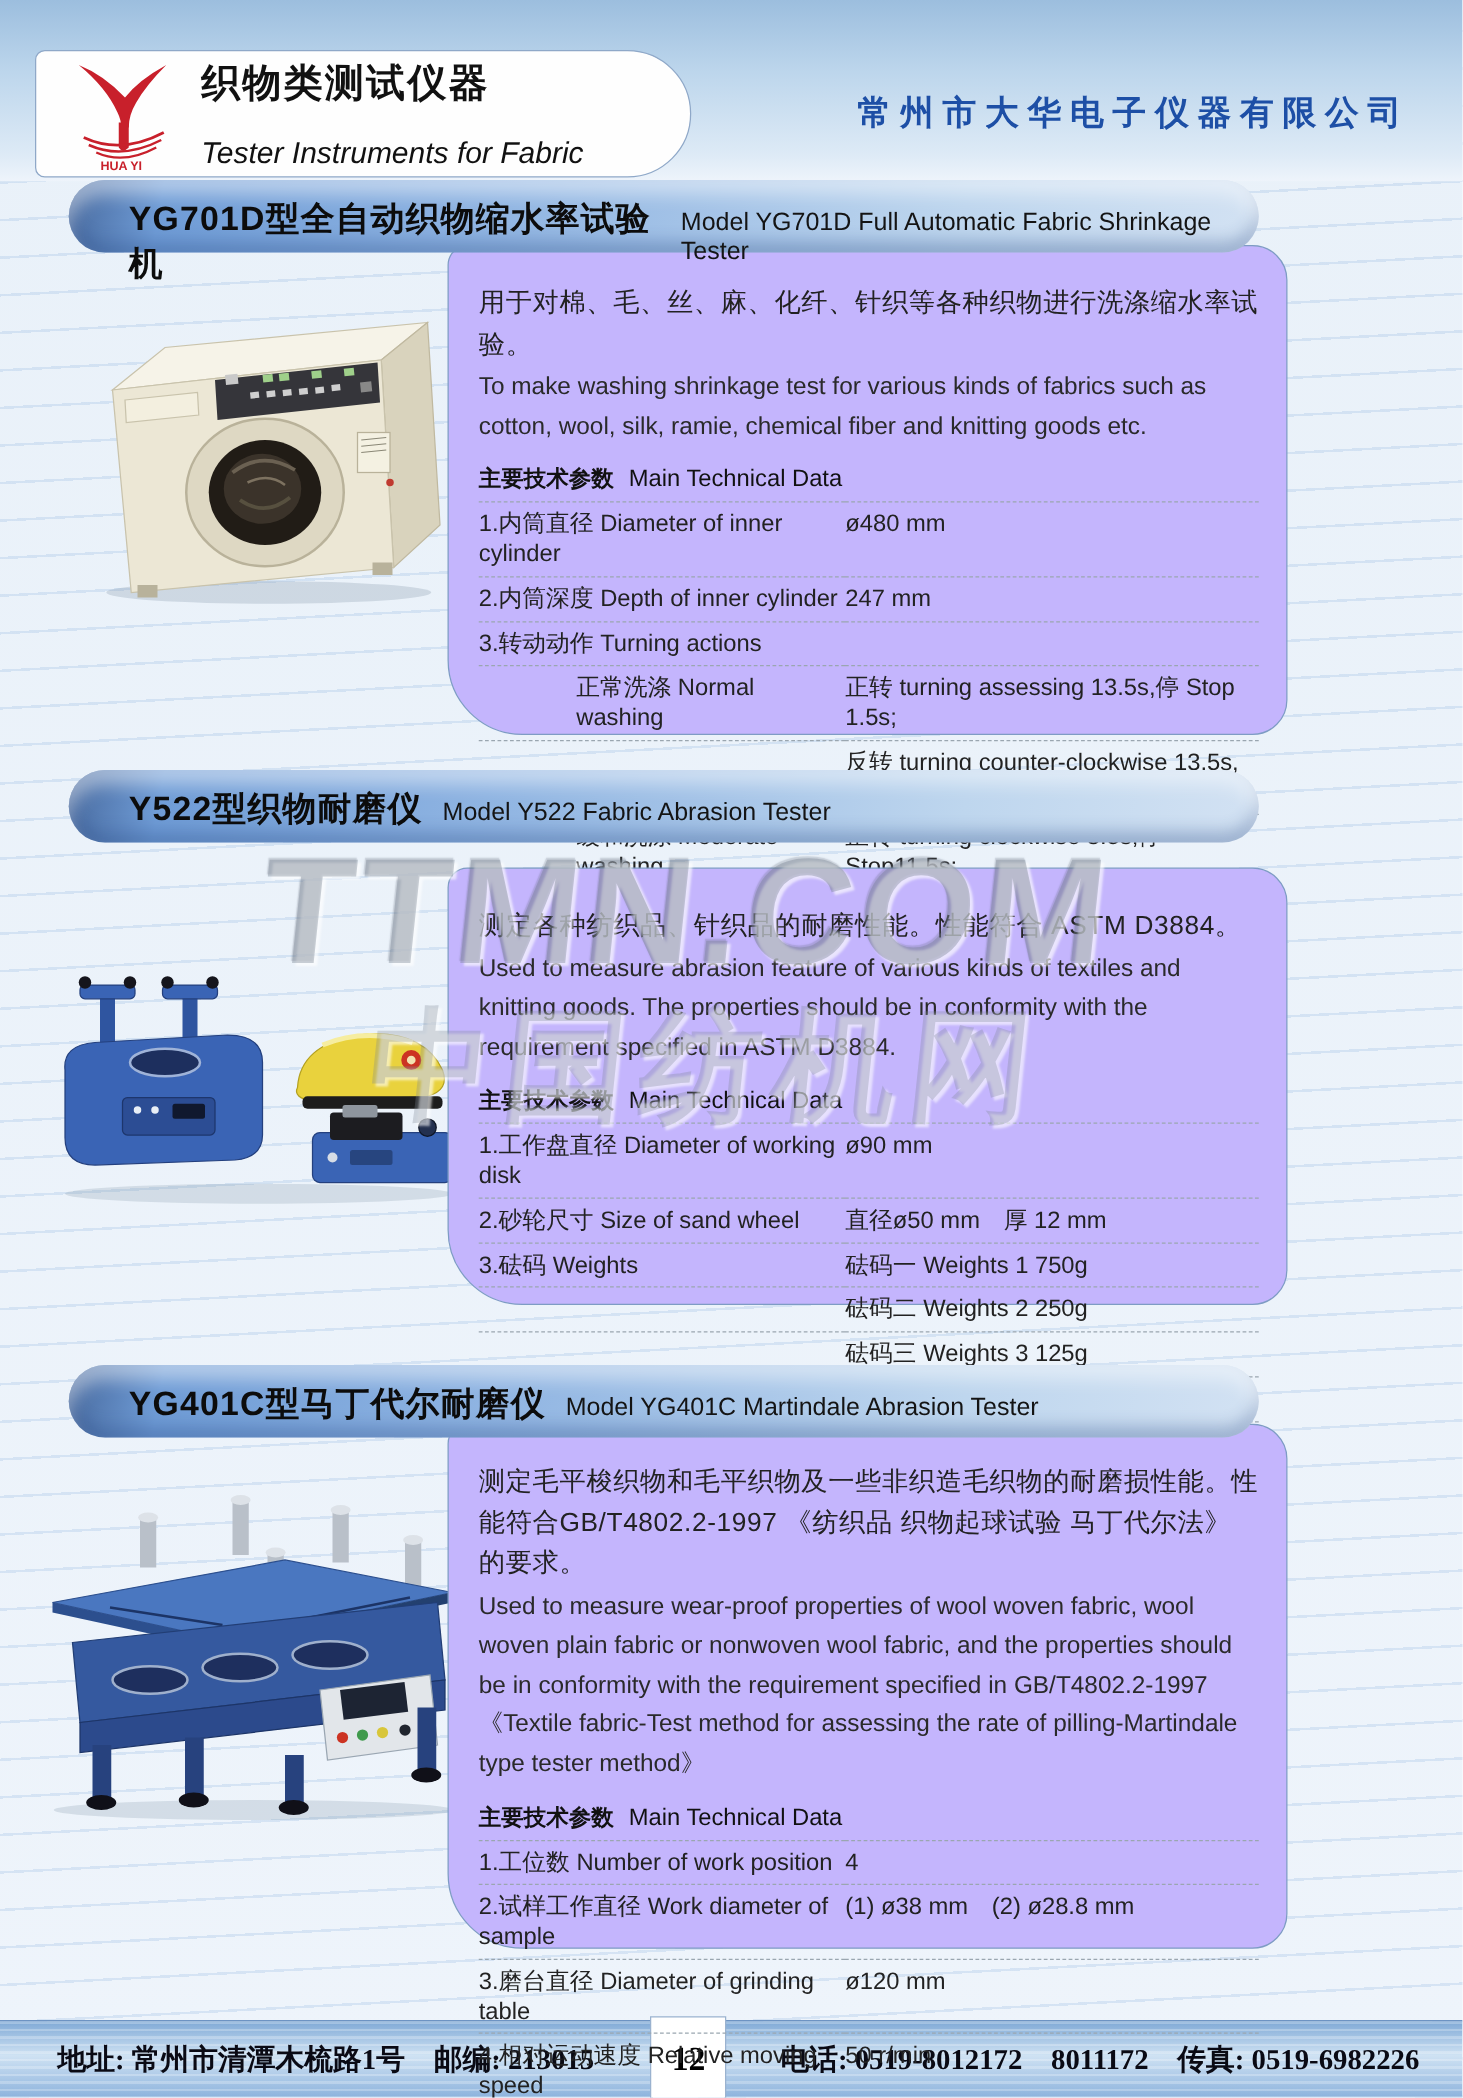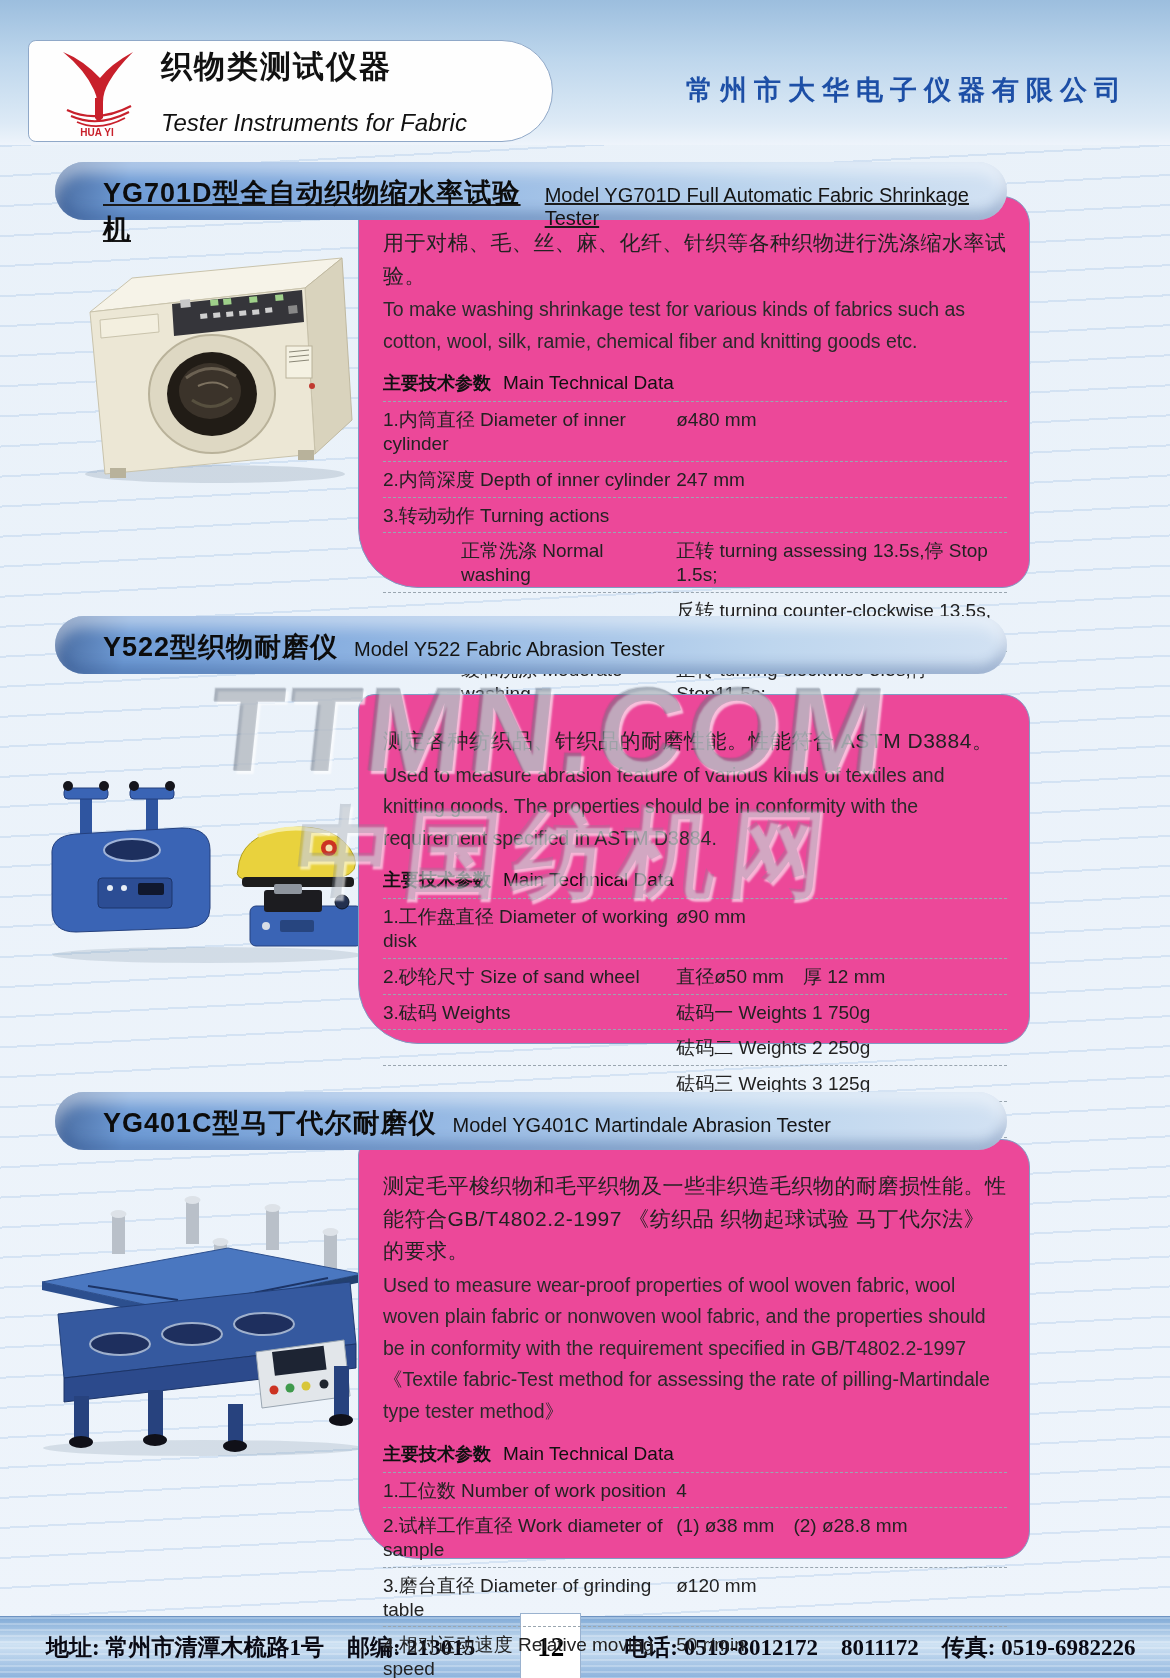--- a/index.html
+++ b/index.html
@@ -41,21 +41,21 @@
     box-shadow: inset 0 12px 14px rgba(255,255,255,0.45), inset 0 -9px 12px rgba(35,70,130,0.30);
     display:flex; align-items:baseline; gap:16px; padding-left:48px; padding-top:13px;
     z-index:3;
   }
   .pill .p-cn { font-size:27px; font-weight:bold; color:#0c0c0c; letter-spacing:1px; }
   .pill .p-en { font-size:20px; color:#141414; }
 
   
   .panel {
     position:absolute; left:358px; width:672px;
-    background:#ec4899;
+    background:#c4b5fd;
     border:1px solid #7e9cc4;
     border-radius:16px 28px 28px 60px;
     z-index:2;
     padding:30px 22px 0 24px;
   }
   .desc-cn { font-size:21px; color:#222; line-height:1.55; letter-spacing:0.5px; }
   .desc-en { font-size:19.5px; color:#2a2a2a; line-height:1.62; margin-top:2px; }
   .tech { margin-top:14px; margin-bottom:6px; display:flex; align-items:baseline; gap:12px; }
   .tech .tech-cn { font-size:18px; font-weight:bold; color:#111; }
   .tech .tech-en { font-size:19px; color:#111; }
@@ -120,21 +120,21 @@
       <text x="46" y="92" font-size="10" font-weight="bold" fill="#c8202b" text-anchor="middle">HUA YI</text>
     </svg>
     <div class="header-titles">
       <div class="t-cn">织物类测试仪器</div>
       <div class="t-en">Tester Instruments for Fabric</div>
     </div>
   </div>
   <div class="company">常州市大华电子仪器有限公司</div>
 </div>
 
-<div class="pill" style="top:162px;text-decoration:underline;">
+<div class="pill" style="top:144px;">
   <span class="p-cn">YG701D型全自动织物缩水率试验机</span>
   <span class="p-en">Model YG701D Full Automatic Fabric Shrinkage Tester</span>
 </div>
 
 <svg class="product" style="left:60px; top:228px;" width="300" height="258" viewBox="0 0 300 258">
   <ellipse cx="155" cy="246" rx="130" ry="9" fill="rgba(120,140,160,0.25)"></ellipse>
   <path d="M30 84 L245 60 L282 30 L72 50 Z" fill="#f6f3e8" stroke="#c9c3ac" stroke-width="1"></path>
   <path d="M245 60 L282 30 L292 192 L255 226 Z" fill="#d9d3bd" stroke="#c0b9a0" stroke-width="1"></path>
   <path d="M30 84 L245 60 L255 226 L45 246 Z" fill="#ece7d5" stroke="#c9c3ac" stroke-width="1"></path>
   <path d="M112 76 L242 62 L244 94 L114 108 Z" fill="#35353a"></path>

